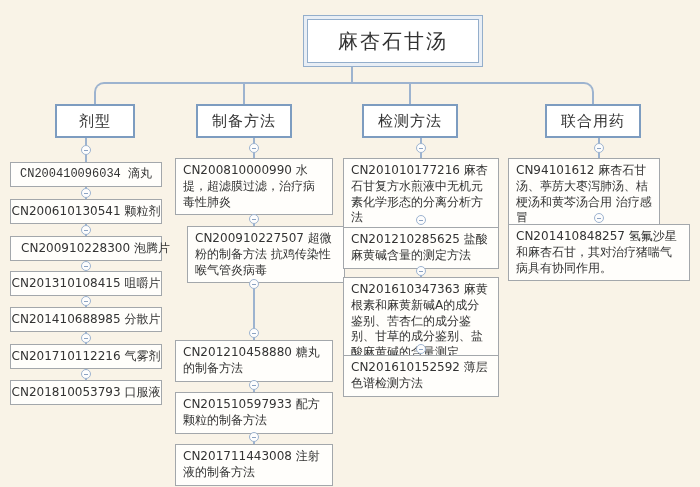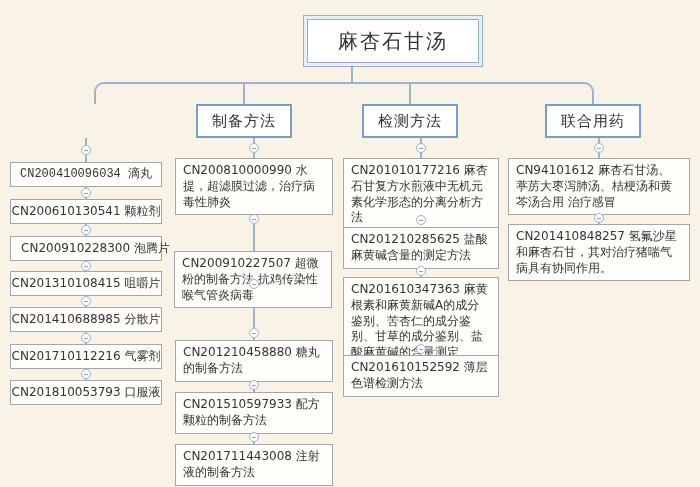--- a/index.html
+++ b/index.html
@@ -38,20 +38,23 @@
 
   <div class="vline" style="left:85px;top:138px;height:242px;"></div>
   <div class="vline" style="left:253px;top:138px;height:306px;"></div>
   <div class="vline" style="left:420px;top:138px;height:217px;"></div>
   <div class="vline" style="left:598px;top:138px;height:86px;"></div>
 
   <div class="root" style="left:263px;top:15px;width:180px;height:52px;margin-left:40px;">
     <div class="root-in">麻杏石甘汤</div>
   </div>
 
+  <div class="hdr" style="left:55px;top:104px;width:80px;height:34px;">
+    <span>剂型</span>
+  </div>
   <div class="hdr" style="left:196px;top:104px;width:96px;height:34px;">
     <span>制备方法</span>
   </div>
   <div class="hdr" style="left:362px;top:104px;width:96px;height:34px;">
     <span>检测方法</span>
   </div>
   <div class="hdr" style="left:545px;top:104px;width:96px;height:34px;">
     <span>联合用药</span>
   </div>
 
@@ -80,36 +83,36 @@
       <span>CN201710112216 气雾剂</span>
     </div>
   <div class="tg" style="left:81px;top:369px;"></div>
   <div class="leaf c" style="left:10px;top:380px;width:152px;height:25px;">
       <span>CN201810053793 口服液</span>
     </div>
 
   <div class="tg" style="left:249px;top:143px;"></div>
   <div class="leaf" style="left:175px;top:158px;width:158px;min-height:54px;"><span>CN200810000990 水提，超滤膜过滤，治疗病毒性肺炎</span></div>
   <div class="tg" style="left:249px;top:214px;"></div>
-  <div class="leaf" style="left:174px;top:226px;width:158px;min-height:52px;margin-top:25px;"><span>CN200910227507  超微粉的制备方法 抗鸡传染性喉气管炎病毒</span></div>
+  <div class="leaf" style="left:187px;top:226px;width:158px;min-height:52px;"><span>CN200910227507  超微粉的制备方法 抗鸡传染性喉气管炎病毒</span></div>
   <div class="tg" style="left:249px;top:279px;"></div>
   <div class="tg" style="left:249px;top:328px;"></div>
   <div class="leaf" style="left:175px;top:340px;width:158px;min-height:34px;"><span>CN201210458880 糖丸的制备方法</span></div>
   <div class="tg" style="left:249px;top:380px;"></div>
   <div class="leaf" style="left:175px;top:392px;width:158px;min-height:36px;"><span>CN201510597933 配方颗粒的制备方法</span></div>
   <div class="tg" style="left:249px;top:432px;"></div>
   <div class="leaf" style="left:175px;top:444px;width:158px;min-height:38px;"><span>CN201711443008 注射液的制备方法</span></div>
 
   <div class="tg" style="left:416px;top:143px;"></div>
   <div class="leaf" style="left:343px;top:158px;width:156px;min-height:54px;"><span>CN201010177216 麻杏石甘复方水煎液中无机元素化学形态的分离分析方法</span></div>
   <div class="tg" style="left:416px;top:215px;"></div>
   <div class="leaf" style="left:343px;top:227px;width:156px;min-height:36px;"><span>CN201210285625 盐酸麻黄碱含量的测定方法</span></div>
   <div class="tg" style="left:416px;top:266px;"></div>
   <div class="leaf" style="left:343px;top:277px;width:156px;min-height:64px;"><span>CN201610347363  麻黄根素和麻黄新碱A的成分鉴别、苦杏仁的成分鉴别、甘草的成分鉴别、盐酸麻黄碱的含量测定</span></div>
   <div class="tg" style="left:416px;top:344px;"></div>
   <div class="leaf" style="left:343px;top:355px;width:156px;min-height:36px;"><span>CN201610152592 薄层色谱检测方法</span></div>
 
   <div class="tg" style="left:594px;top:143px;"></div>
-  <div class="leaf" style="left:508px;top:158px;width:182px;min-height:54px;"><span>CN94101612 麻杏石甘汤、葶苈大枣泻肺汤、桔梗汤和黄芩汤合用 治疗感冒</span></div>
+  <div class="leaf" style="left:508px;top:158px;width:152px;min-height:54px;"><span>CN94101612 麻杏石甘汤、葶苈大枣泻肺汤、桔梗汤和黄芩汤合用 治疗感冒</span></div>
   <div class="tg" style="left:594px;top:213px;"></div>
   <div class="leaf" style="left:508px;top:224px;width:182px;min-height:56px;"><span>CN201410848257 氢氟沙星和麻杏石甘，其对治疗猪喘气病具有协同作用。</span></div>
 
 </div>
 
 </body></html>

